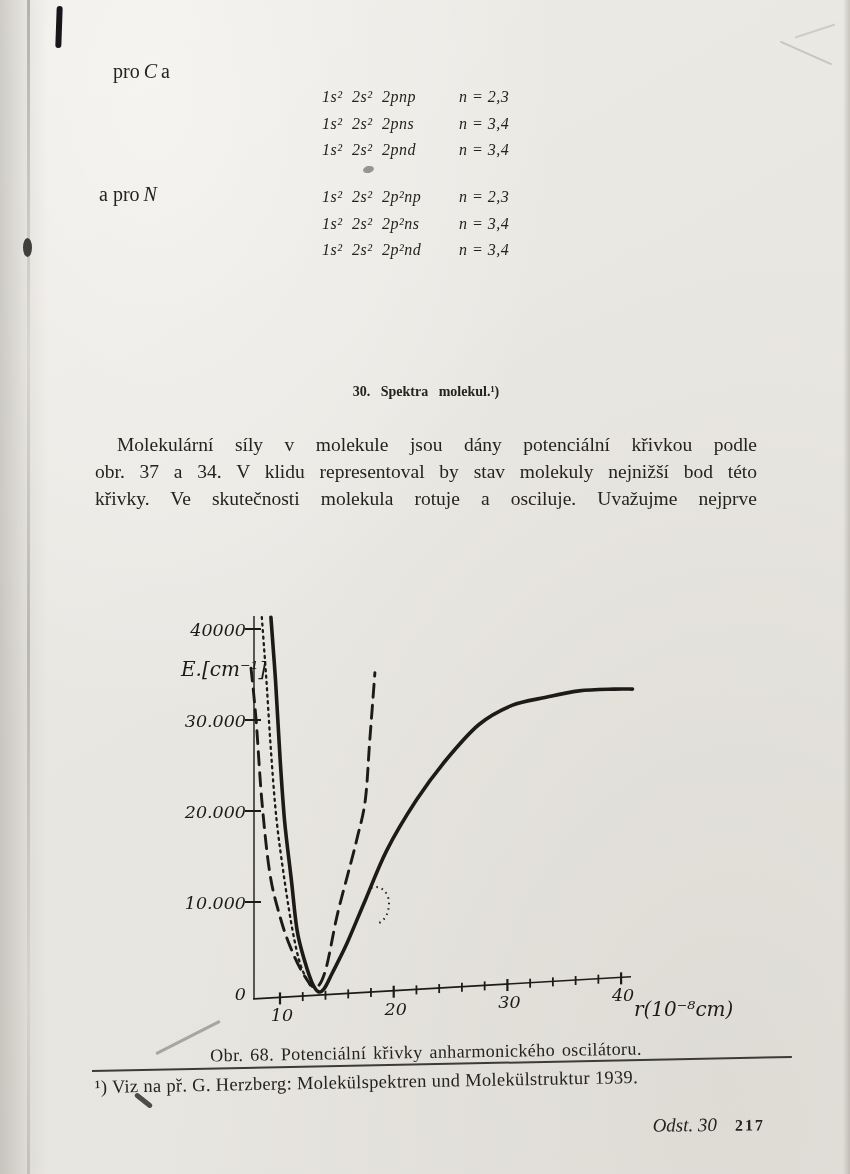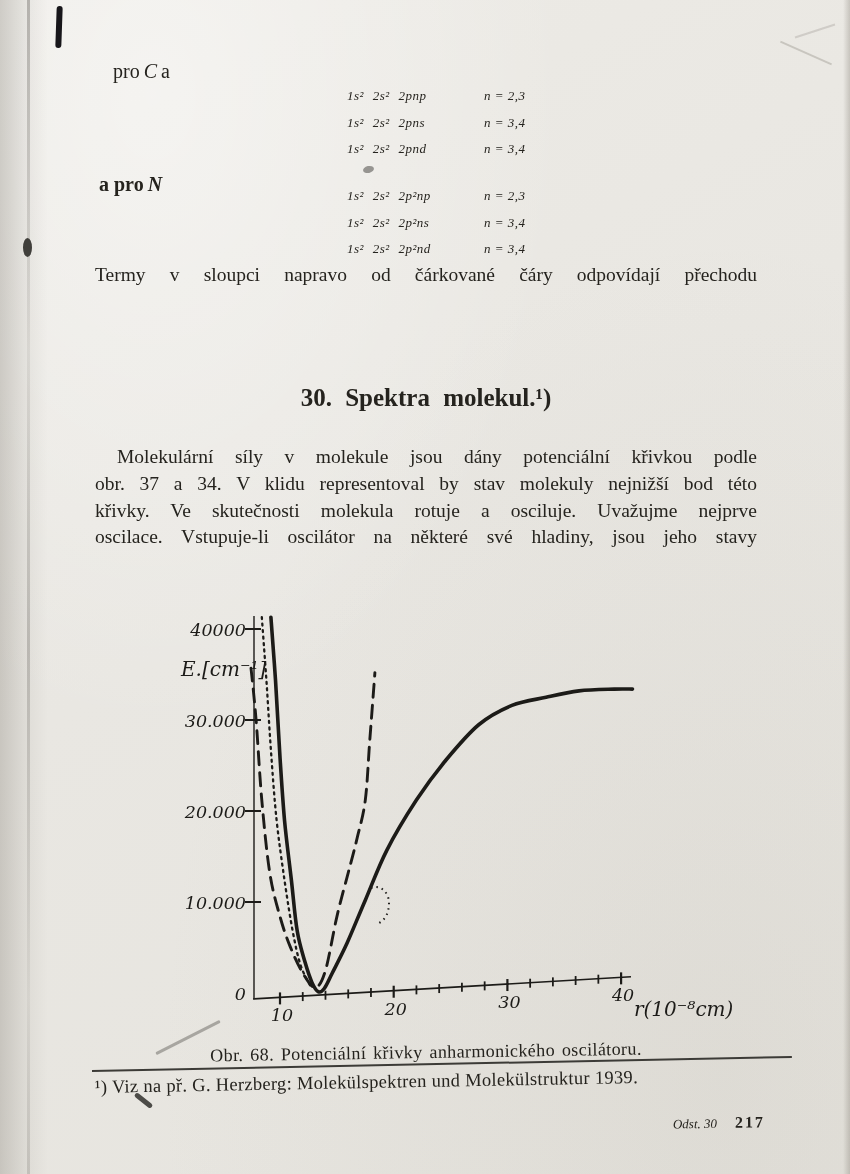--- a/index.html
+++ b/index.html
@@ -28,47 +28,47 @@
   .mark-topleft{position:absolute;left:56px;top:6px;width:6px;height:42px;background:#17161a;border-radius:3px;transform:rotate(2deg);}
   .mark-smudge{position:absolute;left:363px;top:166px;width:11px;height:7px;background:rgba(62,60,55,.5);border-radius:50%;transform:rotate(-12deg);}
   .mark-pencil{position:absolute;left:133px;top:1098px;width:21px;height:5px;background:#4c4b47;border-radius:3px;transform:rotate(38deg);}
   .mark-swoosh{position:absolute;left:152px;top:1036px;width:72px;height:3px;background:rgba(72,70,65,.4);border-radius:2px;transform:rotate(-27deg);}
   .scribble-1{position:absolute;left:778px;top:52px;width:56px;height:2px;background:rgba(112,107,98,.28);transform:rotate(24deg);}
   .scribble-2{position:absolute;left:794px;top:30px;width:42px;height:2px;background:rgba(112,107,98,.22);transform:rotate(-18deg);}
 
   
   .pro-line{position:absolute;font-size:20px;}
   .pro-c{left:113px;top:60px;}
-  .pro-n{left:99px;top:173px;font-weight:bold;}
+  .pro-n{left:99px;top:183px;}
   .elem{font-style:italic;padding:0 4px;}
-  .config-block{position:absolute;left:347px;font-size:13px;}
+  .config-block{position:absolute;left:322px;font-size:16px;}
   .config-c{top:88px;}
   .config-n2{top:188px;}
   .config-row{display:flex;align-items:baseline;height:26.5px;}
   .config-formula{width:137px;font-style:italic;letter-spacing:.5px;word-spacing:5px;}
   .config-nval{font-style:italic;letter-spacing:.5px;}
 
   .para{position:absolute;left:95px;width:662px;font-size:19.5px;line-height:26.8px;}
   .para1{top:262px;}
-  .para2{top:444px;}
+  .para2{top:432px;}
   .jline{text-align:justify;text-align-last:justify;white-space:normal;}
   .jlast{text-align:left;}
   .indent{padding-left:22px;}
 
   .heading{position:absolute;left:95px;top:384px;width:662px;text-align:center;
-    font-weight:bold;font-size:25px;word-spacing:7px;}
+    font-weight:bold;font-size:14px;word-spacing:7px;}
 
   .caption{position:absolute;left:95px;top:1042px;width:662px;text-align:center;
     font-size:18px;letter-spacing:.4px;word-spacing:2px;transform:rotate(-0.9deg);}
   .footnote-rule{position:absolute;left:92px;top:1070px;width:700px;height:2px;background:#3c3b37;
     transform:rotate(-1.15deg);transform-origin:left center;}
   .footnote{position:absolute;left:95px;top:1077px;width:690px;font-size:18.5px;letter-spacing:.3px;
     transform:rotate(-1.05deg);transform-origin:left center;}
   .footer{position:absolute;left:0;top:1118px;width:765px;text-align:right;transform:rotate(-0.7deg);}
-  .footer-section{font-style:italic;font-size:13px;margin-right:18px;}
+  .footer-section{font-style:italic;font-size:19px;margin-right:18px;}
   .footer-page{font-weight:bold;font-size:16px;letter-spacing:2px;}
 
   
   #figure-chart{position:absolute;left:0;top:0;pointer-events:none;}
   .fig-num{font-family:"DejaVu Serif",serif;font-style:italic;font-size:17.5px;fill:#1c1b18;}
   .fig-label{font-family:"DejaVu Serif",serif;font-style:italic;font-size:20px;fill:#1c1b18;}
 </style>
 </head>
 <body>
 
@@ -113,30 +113,28 @@
       <span class="config-formula">1s² 2s² 2p²ns</span>
       <span class="config-nval">n = 3,4</span>
     </div>
     <div class="config-row">
       <span class="config-formula">1s² 2s² 2p²nd</span>
       <span class="config-nval">n = 3,4</span>
     </div>
   </div>
 
   <div class="para para1">
-    <div class="jline">Termy v sloupci napravo od čárkované čáry odpovídají přechodu</div>
   </div>
 
   <div class="heading">30. Spektra molekul.¹)</div>
 
   <div class="para para2">
     <div class="jline indent">Molekulární síly v molekule jsou dány potenciální křivkou podle</div>
     <div class="jline">obr. 37 a 34. V klidu representoval by stav molekuly nejnižší bod této</div>
     <div class="jline">křivky. Ve skutečnosti molekula rotuje a osciluje. Uvažujme nejprve</div>
-    <div class="jline">oscilace. Vstupuje-li oscilátor na některé své hladiny, jsou jeho stavy</div>
   </div>
 
   <svg id="figure-chart" width="850" height="1174" viewBox="0 0 850 1174">
       <line x1="254" y1="616" x2="254" y2="998.9412" stroke="#1c1b18" stroke-width="1.4"></line>
       <line x1="253" y1="999" x2="631" y2="976.7736" stroke="#1c1b18" stroke-width="1.7"></line>
       <text x="246" y="1000" text-anchor="end" class="fig-num">0</text>
       <line x1="245" y1="902" x2="261" y2="902" stroke="#1c1b18" stroke-width="2"></line>
       <text x="246" y="909" text-anchor="end" class="fig-num">10.000</text>
       <line x1="245" y1="811" x2="261" y2="811" stroke="#1c1b18" stroke-width="2"></line>
       <text x="246" y="818" text-anchor="end" class="fig-num">20.000</text>

